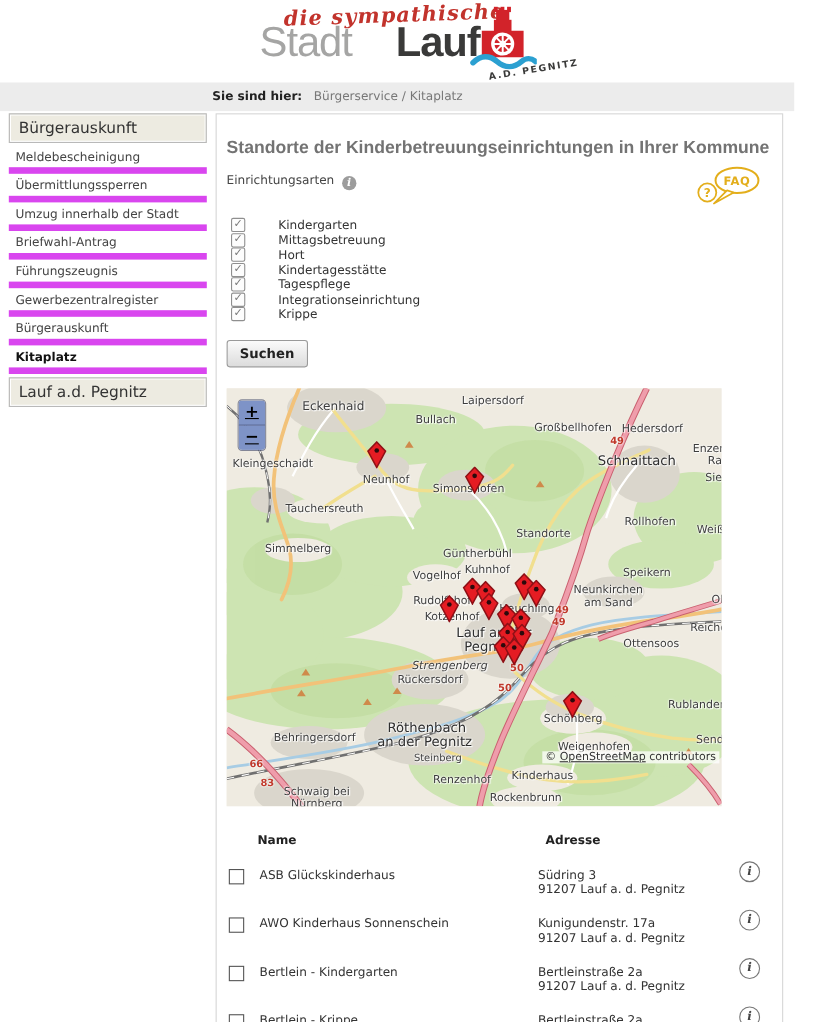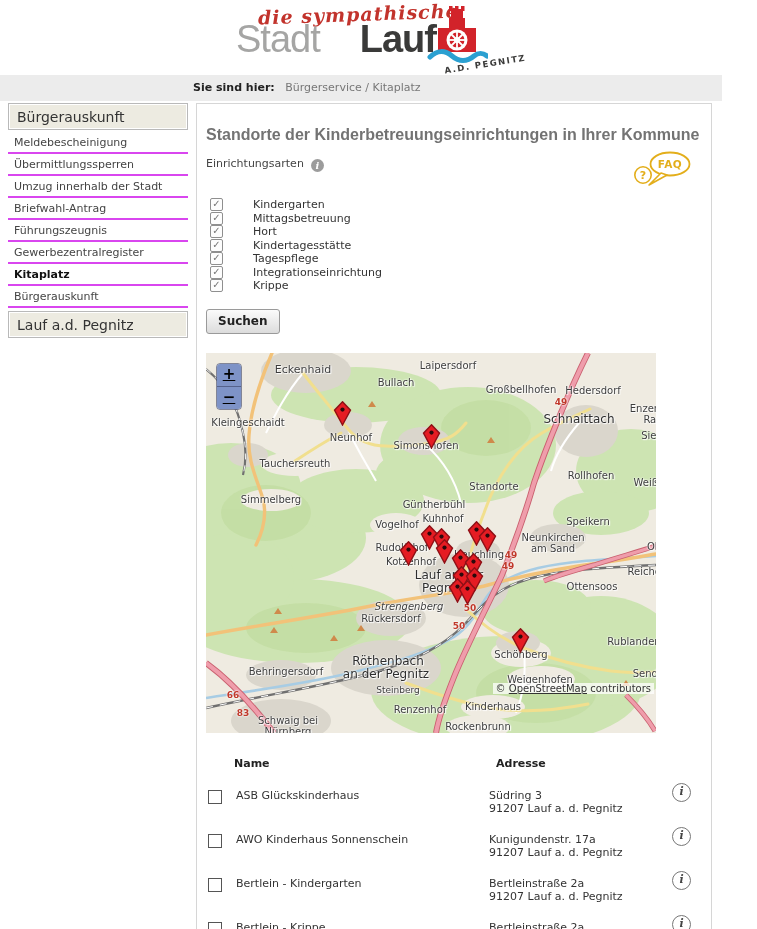--- a/index.html
+++ b/index.html
@@ -20,21 +20,21 @@
   .breadcrumb-bar{position:absolute;left:0;top:75px;width:722px;height:26px;
         background:var(--breadcrumb-bg,#ececec);font-size:11px;line-height:26px;white-space:nowrap;}
   .bc-prefix{margin-left:193px;font-weight:bold;color:#222;}
   .bc-path{color:#777;margin-left:7px;cursor:pointer;}
   
   .sidebar{position:absolute;left:8px;top:103px;width:180px;}
   .side-head{background:var(--sidebar-header-bg,#edebe1);border:1px solid #b9b9b9;
         box-shadow:inset 1px 1px 0 #fff, inset -1px -1px 0 #fff;
         font-size:14px;color:#333;padding:5px 8px 4px;margin-bottom:2px;cursor:pointer;}
   .side-items{margin-bottom:3px;}
-  .side-item{font-size:11px;color:#444;padding:4px 6px 3px;border-bottom:2px solid #d946ef;cursor:pointer;}
+  .side-item{font-size:11px;color:#444;padding:4px 6px 3px;border-bottom:6px solid #d946ef;cursor:pointer;}
   .side-item.active{font-weight:bold;color:#111;}
   
   .panel{position:absolute;left:196px;top:103px;width:514px;height:826px;background:#fff;
         border:1px solid var(--panel-border,#d6d6d6);}
   .panel h1{font-family:"Liberation Sans",sans-serif;font-size:16px;line-height:19px;
         margin:21px 8px 0 9px;color:#737373;}
   .filter-row{position:relative;margin:13px 9px 0 9px;height:17px;font-size:11px;color:#444;}
   .info-dot{display:inline-block;width:13px;height:13px;border-radius:50%;background:#9c9c9c;
         color:#fff;font:italic bold 10px "DejaVu Serif",serif;text-align:center;line-height:13px;
         margin-left:7px;vertical-align:-2px;cursor:pointer;}
@@ -123,22 +123,22 @@
 
   <nav class="sidebar" id="sidebar">
       <div class="side-head">Bürgerauskunft</div>
       <div class="side-items">
         <div class="side-item">Meldebescheinigung</div>
         <div class="side-item">Übermittlungssperren</div>
         <div class="side-item">Umzug innerhalb der Stadt</div>
         <div class="side-item">Briefwahl-Antrag</div>
         <div class="side-item">Führungszeugnis</div>
         <div class="side-item">Gewerbezentralregister</div>
+        <div class="side-item">Bürgerauskunft</div>
         <div class="side-item active">Kitaplatz</div>
-        <div class="side-item">Bürgerauskunft</div>
       </div>
       <div class="side-head">Lauf a.d. Pegnitz</div>
       <div class="side-items"></div>
     </nav>
 
   <main class="panel">
     <h1>Standorte der Kinderbetreuungseinrichtungen in Ihrer Kommune</h1>
 
     <div class="filter-row">
       <span>Einrichtungsarten</span><span class="info-dot">i</span>

